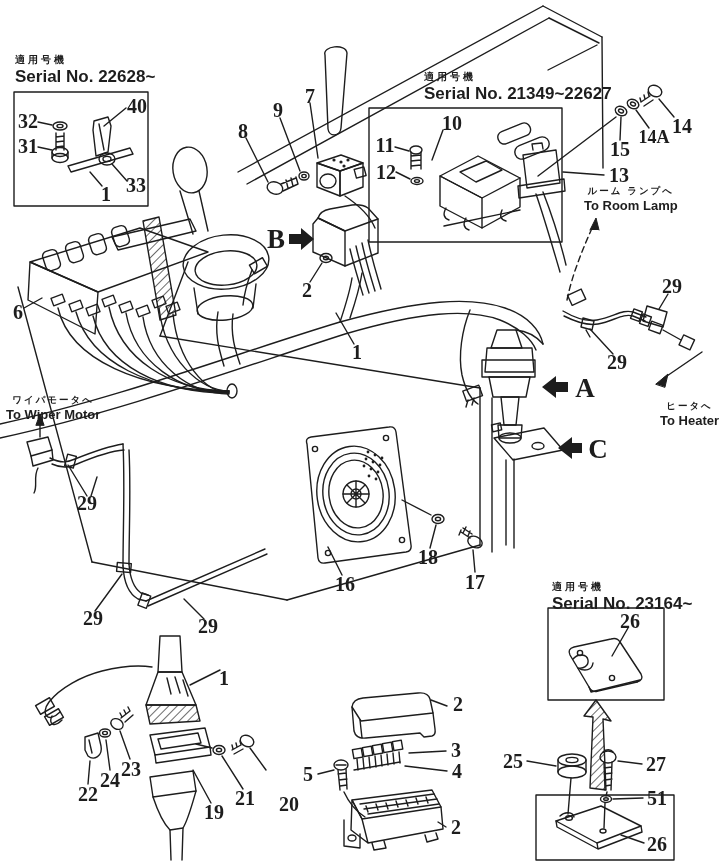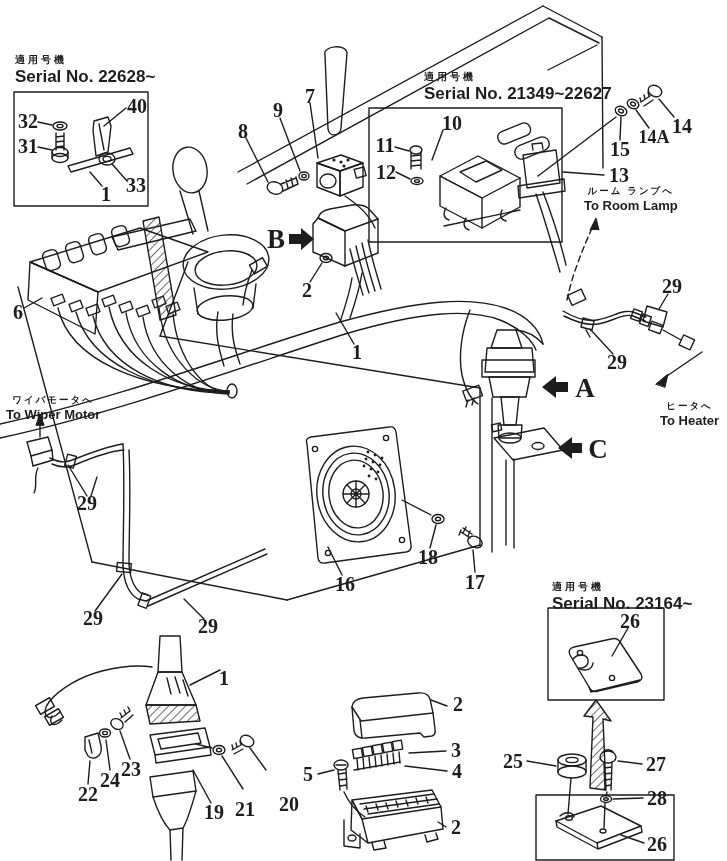--- a/index.html
+++ b/index.html
@@ -443,27 +443,27 @@
       <span class="callout" style="left: 93px; top: 618px;">29</span>
       <span class="callout" style="left: 208px; top: 626px;">29</span>
       <span class="callout" style="left: 345px; top: 584px;">16</span>
       <span class="callout" style="left: 428px; top: 557px;">18</span>
       <span class="callout" style="left: 475px; top: 582px;">17</span>
       <span class="callout" style="left: 224px; top: 678px;">1</span>
       <span class="callout" style="left: 88px; top: 794px;">22</span>
       <span class="callout" style="left: 110px; top: 780px;">24</span>
       <span class="callout" style="left: 131px; top: 769px;">23</span>
       <span class="callout" style="left: 214px; top: 812px;">19</span>
-      <span class="callout" style="left: 245px; top: 798px; margin-top: 11px;">21</span>
+      <span class="callout" style="left: 245px; top: 798px;">21</span>
       <span class="callout" style="left: 268px; top: 804px; margin-left: 21px;">20</span>
       <span class="callout" style="left: 458px; top: 704px;">2</span>
       <span class="callout" style="left: 456px; top: 750px;">3</span>
       <span class="callout" style="left: 457px; top: 771px;">4</span>
       <span class="callout" style="left: 308px; top: 774px;">5</span>
       <span class="callout" style="left: 456px; top: 827px;">2</span>
       <span class="callout" style="left: 630px; top: 621px;">26</span>
       <span class="callout" style="left: 513px; top: 761px;">25</span>
       <span class="callout" style="left: 656px; top: 764px;">27</span>
-      <span class="callout" style="left: 657px; top: 798px;">28</span>
+      <span class="callout" style="left: 657px; top: 798px;">51</span>
       <span class="callout" style="left: 657px; top: 844px;">26</span>
     </div>
 
 </div>
 
 </body></html>

